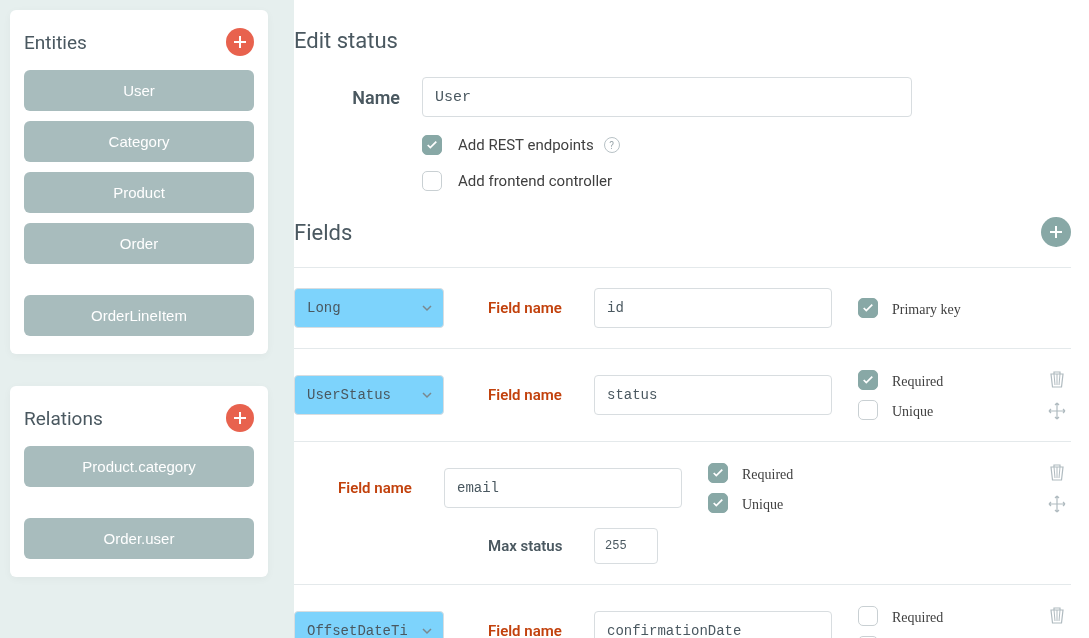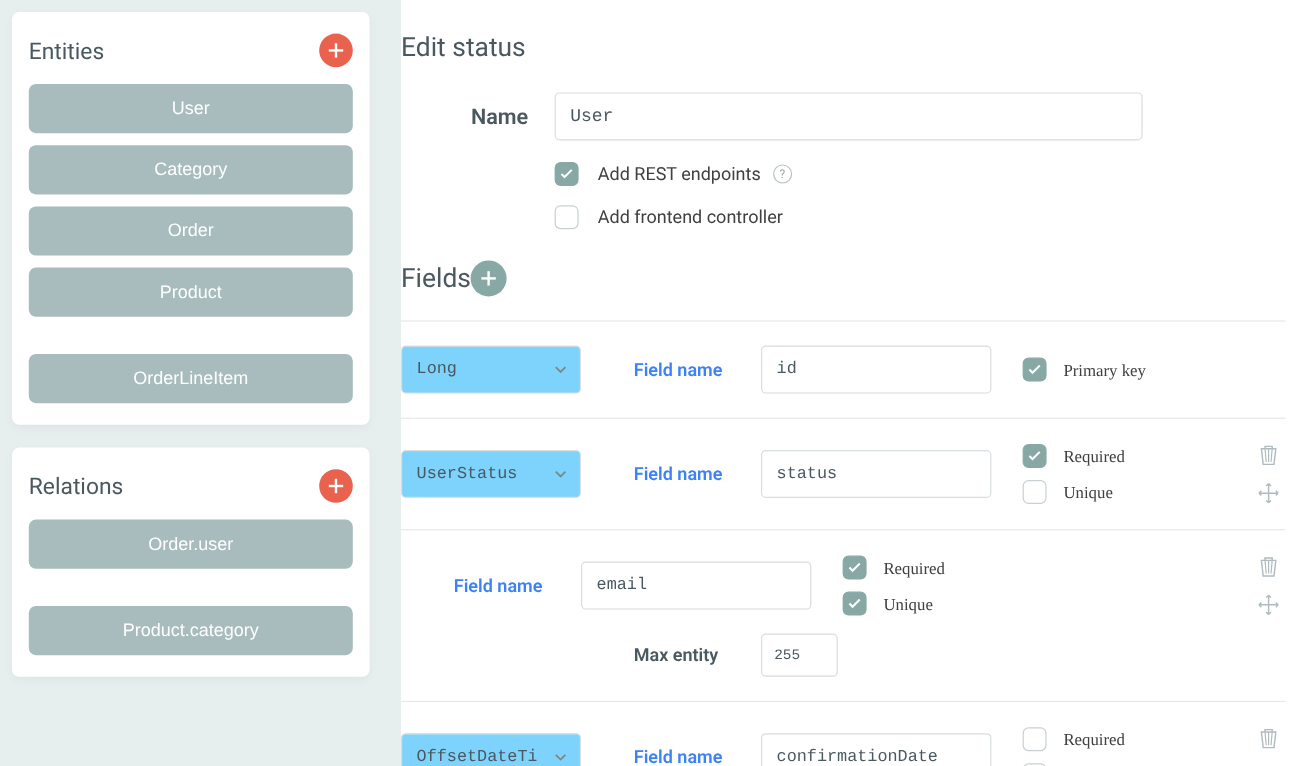--- a/index.html
+++ b/index.html
@@ -6,25 +6,25 @@
 body {
   font-family: -apple-system, BlinkMacSystemFont, "Segoe UI", Roboto, sans-serif;
   background: #e6efee;
   width: 1089px;
   height: 638px;
   overflow: hidden;
   display: flex;
   color: #4a5860;
 }
 .sidebar {
-  width: 308px;
+  width: 268px;
   padding: 10px 0 10px 10px;
   display: flex;
   flex-direction: column;
-  gap: 19px;
+  gap: 32px;
 }
 .panel {
   background: #fff;
   border-radius: 6px;
   padding: 18px 14px;
   box-shadow: 0 2px 8px rgba(0,0,0,0.04);
 }
 .panel-header {
   display: flex;
   justify-content: space-between;
@@ -137,20 +137,21 @@
   margin-left: 10px;
   display: inline-flex;
   align-items: center;
   justify-content: center;
   font-size: 10px;
   color: #9aa6ab;
 }
 
 .fields-header {
   display: flex;
+  justify-content: space-between;
   align-items: center;
   margin: 26px 0 20px 0;
 }
 .fields-title {
   font-size: 22px;
   font-weight: 400;
   color: #4a5860;
 }
 .add-field-btn {
   width: 30px;
@@ -196,25 +197,25 @@
 .type-select .chev {
   position: absolute;
   right: 10px;
   top: 50%;
   transform: translateY(-50%);
 }
 .field-gap { width: 44px; }
 .field-name-label {
   width: 106px;
   font-size: 15px;
-  color: #3b82f6;
+  color: #c2410c;
   font-weight: 600;
 }
 .field-name-input {
-  width: 192px;
+  width: 238px;
   height: 40px;
   border: 1px solid #d8dde0;
   border-radius: 4px;
   padding: 0 12px;
   font-family: "Consolas", "Courier New", monospace;
   font-size: 14px;
   color: #4a5860;
 }
 .field-checks {
   margin-left: 26px;
@@ -269,37 +270,37 @@
       <div class="panel-title">Entities</div>
       <button class="add-btn">
         <svg width="14" height="14" viewBox="0 0 14 14">
             <rect x="6" y="1" width="2" height="12"></rect>
             <rect x="1" y="6" width="12" height="2"></rect>
           </svg>
       </button>
     </div>
     <button class="entity-btn">User</button>
     <button class="entity-btn">Category</button>
+    <button class="entity-btn">Product</button>
     <button class="entity-btn">Order</button>
-    <button class="entity-btn">Product</button>
     <button class="entity-btn">OrderLineItem</button>
   </div>
 
   <div class="panel">
     <div class="panel-header">
       <div class="panel-title">Relations</div>
       <button class="add-btn">
         <svg width="14" height="14" viewBox="0 0 14 14">
             <rect x="6" y="1" width="2" height="12"></rect>
             <rect x="1" y="6" width="12" height="2"></rect>
           </svg>
       </button>
     </div>
+    <button class="entity-btn">Product.category</button>
     <button class="entity-btn">Order.user</button>
-    <button class="entity-btn">Product.category</button>
   </div>
 </div>
 
 <div class="main">
   <div class="edit-header">Edit status</div>
 
   <div class="form-row">
     <div class="form-label">Name</div>
     <input class="text-input" value="User" style="">
   </div>
@@ -419,21 +420,21 @@
         <svg class="icon-btn" viewBox="0 0 20 20">
             <path d="M4 5h12l-1.5 13h-9L4 5zm3-2h6v2H7V3z" fill="none" stroke="currentColor" stroke-width="1.2"></path>
             <path d="M7 5l1 11M10 5v11M13 5l-1 11" stroke="currentColor" stroke-width="1"></path>
           </svg>
         <svg class="icon-btn" viewBox="0 0 20 20">
             <path d="M10 2v16M2 10h16M10 2l-2 2M10 2l2 2M10 18l-2-2M10 18l2-2M2 10l2-2M2 10l2 2M18 10l-2-2M18 10l-2 2" stroke="currentColor" stroke-width="1.2" fill="none"></path>
           </svg>
       </div>
     </div>
     <div class="field-line" style="padding-left:194px;">
-      <div class="maxlen-label">Max entity</div>
+      <div class="maxlen-label">Max status</div>
       <input class="maxlen-input" value="255" style="">
     </div>
   </div>
 
   <div class="field-row">
     <div class="field-line">
       <div class="type-select">
         <span style="overflow:hidden;text-overflow:clip;max-width:100px;display:inline-block;">OffsetDateTime</span>
         <svg class="chev" width="12" height="12" viewBox="0 0 12 12">
             <path d="M2 4l4 4 4-4" stroke="#7a888e" stroke-width="1.5" fill="none"></path>

